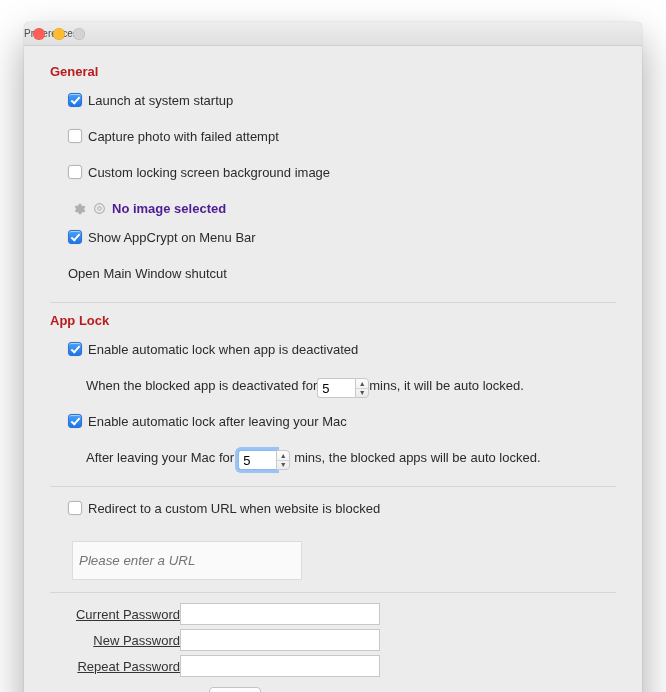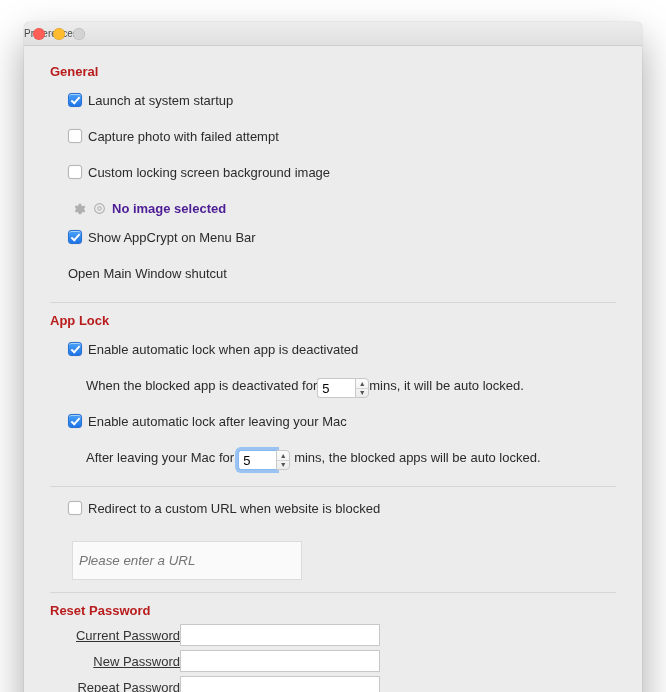--- a/index.html
+++ b/index.html
@@ -289,21 +289,20 @@
 
     <div class="row indent">
       <input type="checkbox" class="cb" style="">
       <span>Redirect to a custom URL when website is blocked</span>
     </div>
     <input class="url-input" disabled="" placeholder="Please enter a URL" style="">
 
     <hr class="sep">
 
     
-    <div class="section-head">Reset Password</div>
 
     <div class="pw-grid">
       <label>Current Password</label>
       <input type="password" style="">
       <label>New Password</label>
       <input type="password" style="">
       <label>Repeat Password</label>
       <input type="password" style="">
     </div>
 

